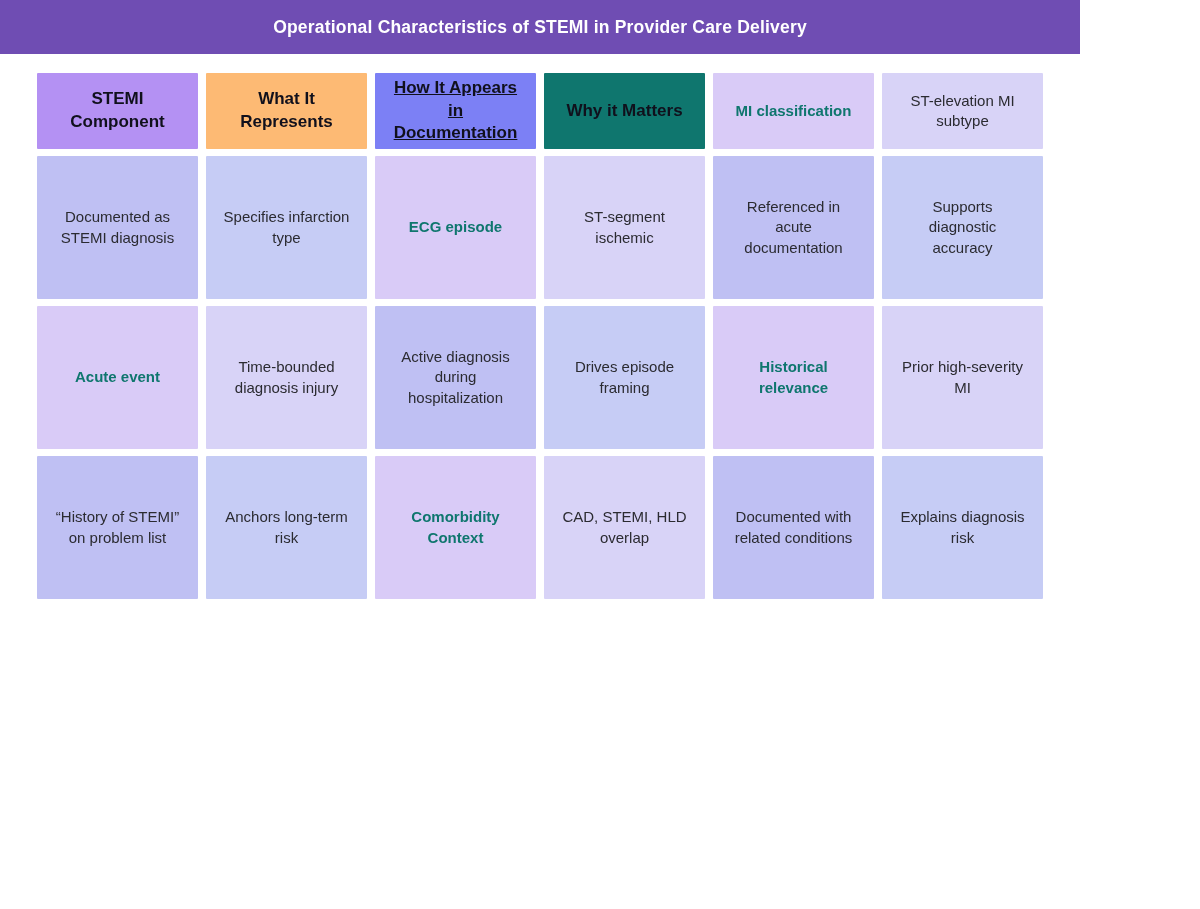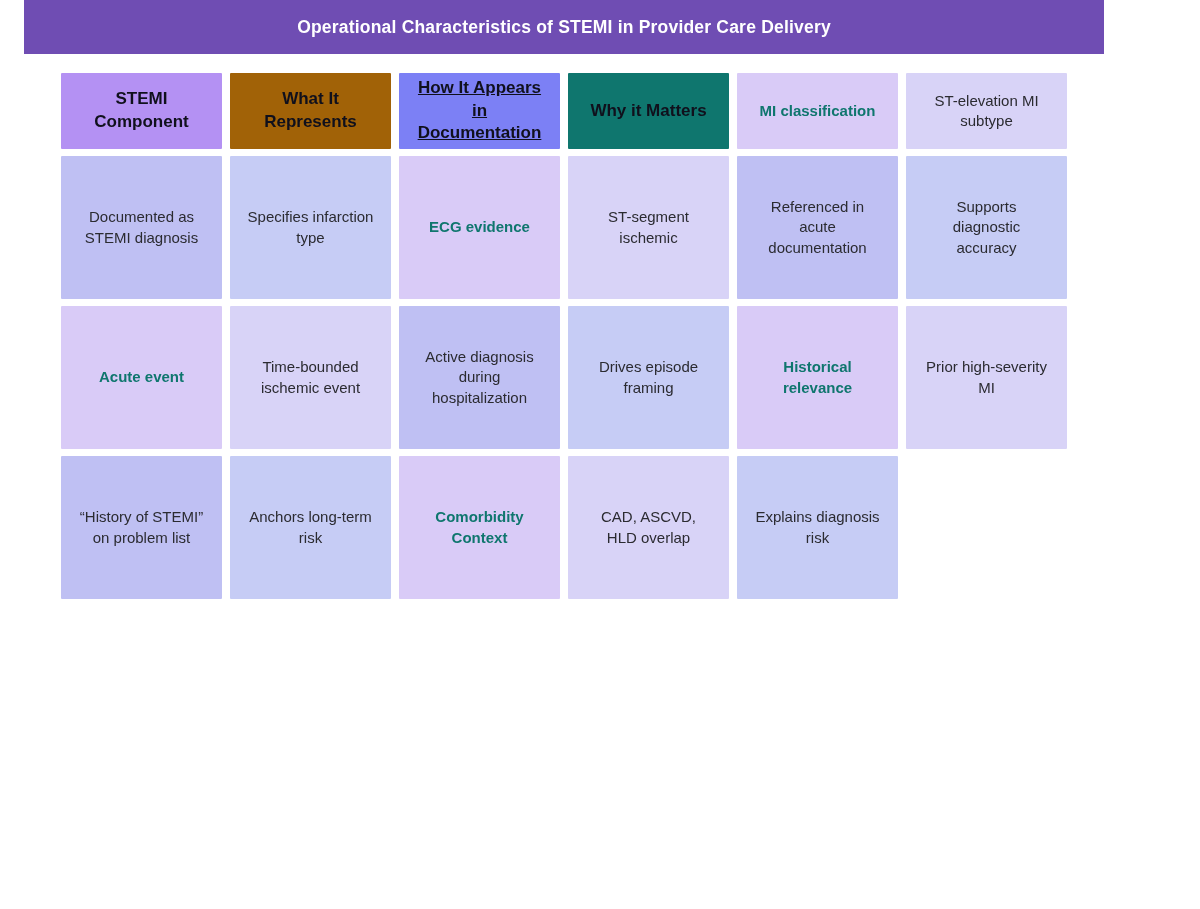--- a/index.html
+++ b/index.html
@@ -7,21 +7,20 @@
     padding: 0;
     background: #ffffff;
     font-family: "Liberation Sans", "DejaVu Sans", sans-serif;
     width: 1200px;
   }
   .page {
     width: 1080px;
     height: 909px;
     background: #ffffff;
     overflow: hidden;
-    margin-left: 24px;
   }
   .banner {
     width: 100%;
     height: 54px;
     background: #6F4DB3;
     display: flex;
     align-items: center;
     justify-content: center;
   }
   .banner-title {
@@ -50,21 +49,21 @@
   .cell span {
     display: inline-block;
     line-height: 1.35;
   }
   .hdr {
     font-weight: 700;
     font-size: 17px;
     color: #10101c;
   }
   .hdr-1 { background: #B491F3; }
-  .hdr-2 { background: #a16207; justify-content: center; }
+  .hdr-2 { background: #fdba74; justify-content: center; }
   .hdr-3 { background: #7C80F5; text-decoration: underline; }
   .hdr-4 { background: #0f766e; }
   .hdr-2 span { max-width: 150px; }
   .hdr-3 span { max-width: 195px; }
   .body-cell {
     font-size: 15px;
     color: #2b2b31;
   }
   .col-1 {
     background: #D9CBF7;
@@ -108,37 +107,37 @@
       <span>ST-elevation MI subtype</span>
     </div>
     <div class="cell body-cell col-3">
       <span>Documented as STEMI diagnosis</span>
     </div>
     <div class="cell body-cell col-4">
       <span>Specifies infarction type</span>
     </div>
 
     <div class="cell body-cell col-1">
-      <span>ECG evidence</span>
+      <span>ECG episode</span>
     </div>
     <div class="cell body-cell col-2">
       <span>ST-segment ischemic</span>
     </div>
     <div class="cell body-cell col-3">
       <span>Referenced in acute documentation</span>
     </div>
     <div class="cell body-cell col-4">
       <span>Supports diagnostic accuracy</span>
     </div>
 
     <div class="cell body-cell col-1">
       <span>Acute event</span>
     </div>
     <div class="cell body-cell col-2">
-      <span>Time-bounded ischemic event</span>
+      <span>Time-bounded diagnosis injury</span>
     </div>
     <div class="cell body-cell col-3">
       <span>Active diagnosis during hospitalization</span>
     </div>
     <div class="cell body-cell col-4">
       <span>Drives episode framing</span>
     </div>
 
     <div class="cell body-cell col-1">
       <span>Historical relevance</span>
@@ -150,20 +149,23 @@
       <span>“History of STEMI” on problem list</span>
     </div>
     <div class="cell body-cell col-4">
       <span>Anchors long-term risk</span>
     </div>
 
     <div class="cell body-cell col-1">
       <span>Comorbidity Context</span>
     </div>
     <div class="cell body-cell col-2">
-      <span>CAD, ASCVD, HLD overlap</span>
+      <span>CAD, STEMI, HLD overlap</span>
+    </div>
+    <div class="cell body-cell col-3">
+      <span>Documented with related conditions</span>
     </div>
     <div class="cell body-cell col-4">
       <span>Explains diagnosis risk</span>
     </div>
 
   </div>
 </div>
 
 </body></html>

